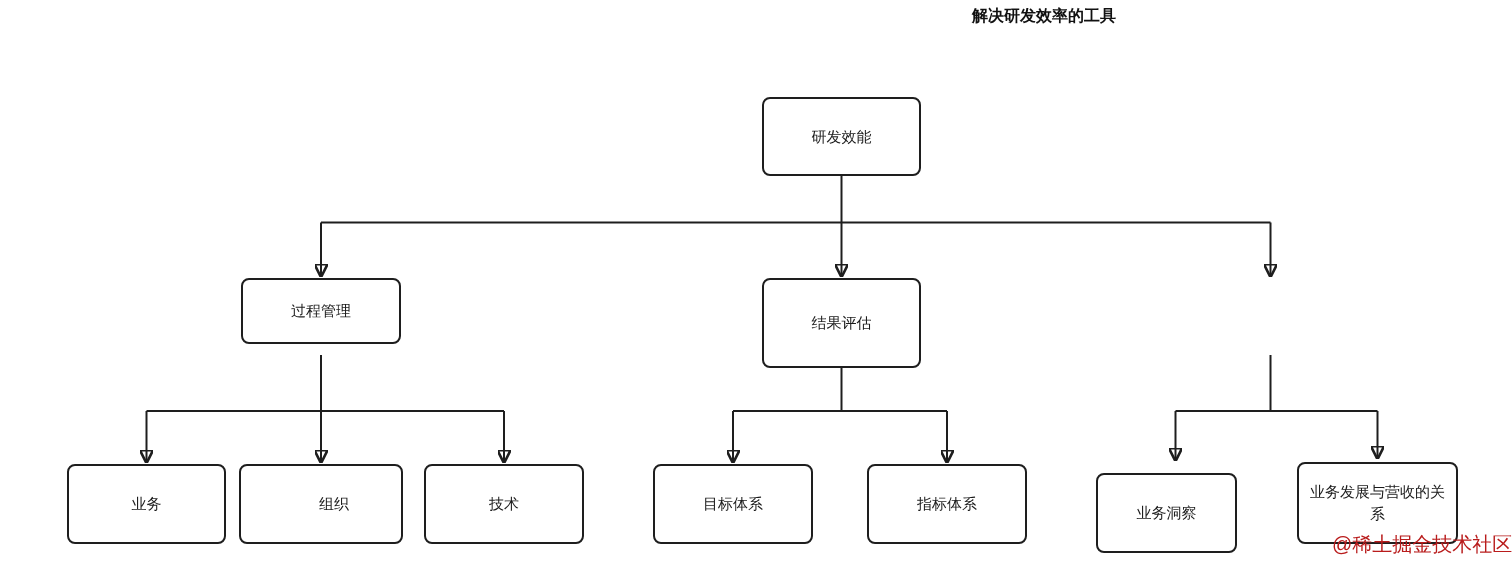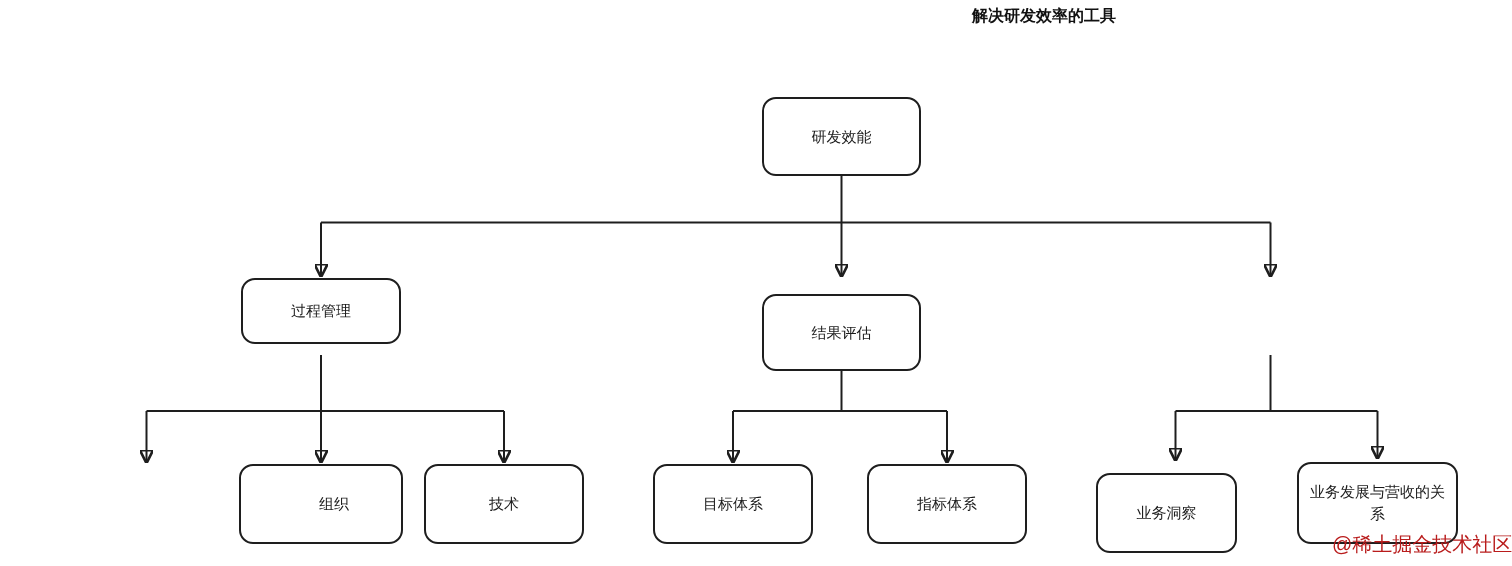--- a/index.html
+++ b/index.html
@@ -34,21 +34,21 @@
     font-size: 16px;
     font-weight: 600;
     color: #111111;
     white-space: nowrap;
     margin-left: 19px;
   }
   .node {
     position: absolute;
     box-sizing: border-box;
     border: 2px solid #1e1e1e;
-    border-radius: 14px;
+    border-radius: 8px;
     background: #ffffff;
     display: flex;
     align-items: center;
     justify-content: center;
     text-align: center;
     font-size: 15px;
     color: #1a1a1a;
     line-height: 1.45;
     padding: 0 10px;
   }
@@ -99,24 +99,27 @@
 
   <div class="diagram-title">解决研发效率的工具</div>
 
   <div class="node" style="left:762px; top:97px; width:159px; height:79px;">
     <span>研发效能</span>
   </div>
 
   <div class="node" style="left:241px; top:278px; width:160px; height:66px;">
     <span>过程管理</span>
   </div>
-  <div class="node" style="left:762px; top:294px; width:159px; height:77px;">
+  <div class="node" style="left:762px; top:278px; width:159px; height:90px;">
     <span>结果评估</span>
   </div>
 
+  <div class="node" style="left:67px; top:464px; width:159px; height:80px;">
+    <span>业务</span>
+  </div>
   <div class="node" style="left:239px; top:464px; width:164px; height:80px;padding-left:36px;">
     <span>组织</span>
   </div>
   <div class="node" style="left:424px; top:464px; width:160px; height:80px;text-align:right;">
     <span>技术</span>
   </div>
 
   <div class="node" style="left:653px; top:464px; width:160px; height:80px;">
     <span>目标体系</span>
   </div>

